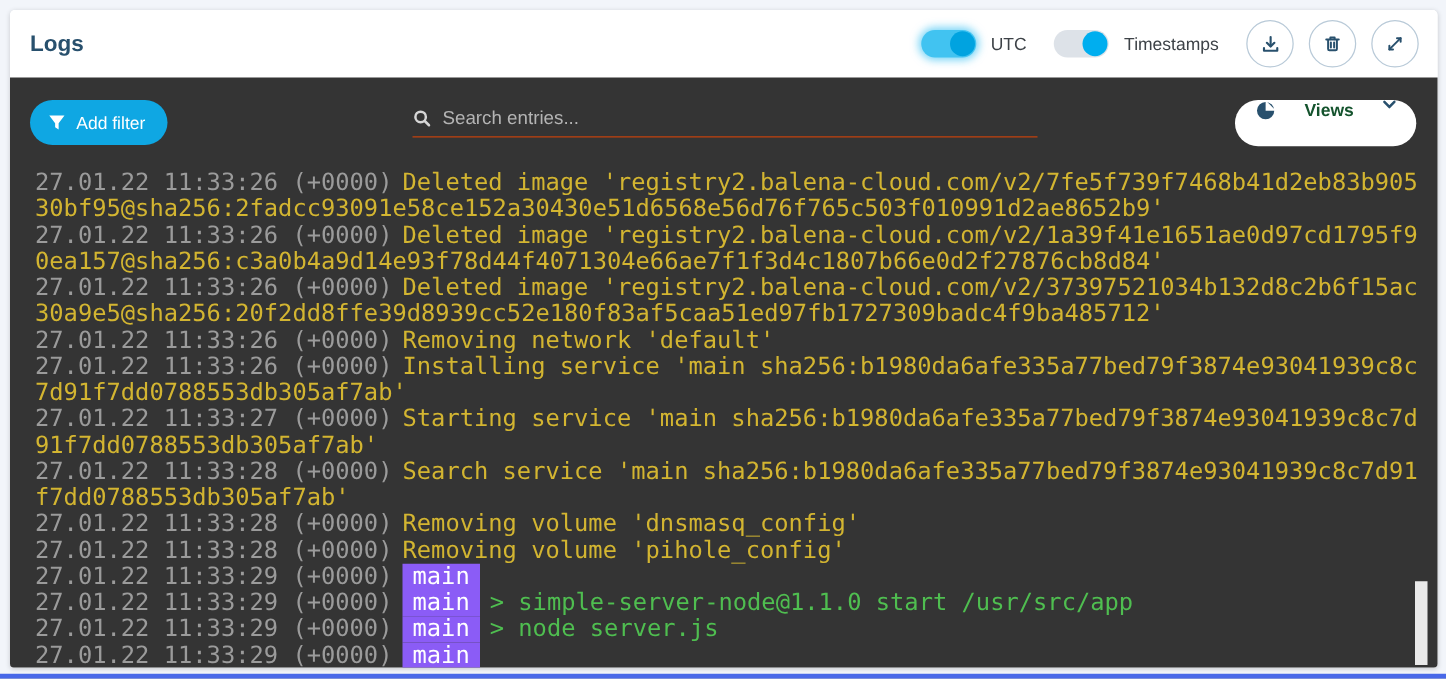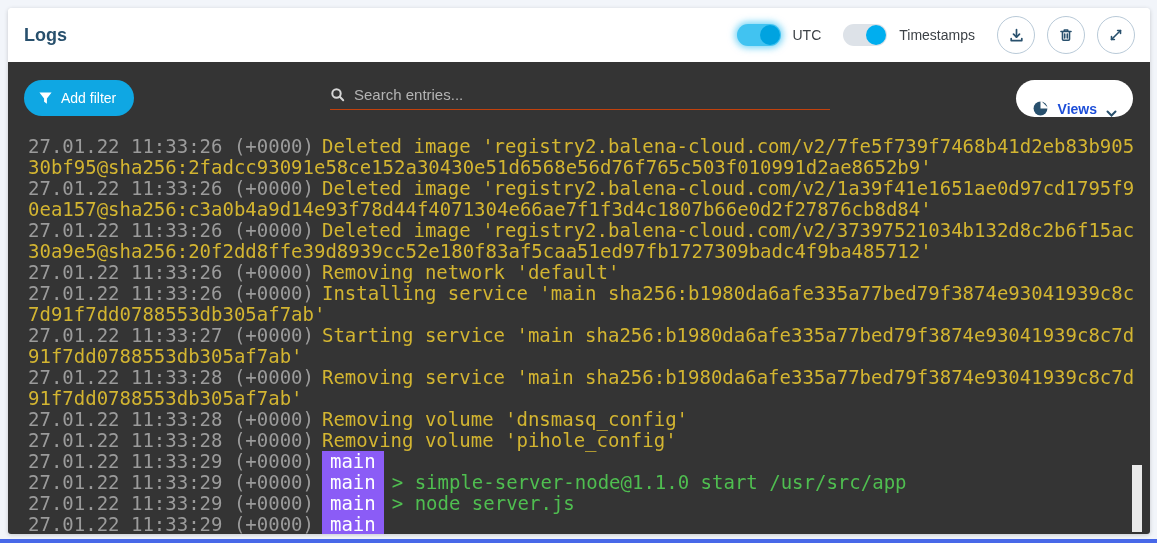--- a/index.html
+++ b/index.html
@@ -55,22 +55,22 @@
   }
   .search-wrap input {
     flex:1; background:transparent; border:none; outline:none;
     color:#cfcfcf; font-size:15px; font-family:"Liberation Sans", sans-serif;
   }
   .search-wrap input::placeholder { color:#b4b4b4; }
 
   .views-btn {
     position:absolute; right:17px; top:18px; height:37px; padding:0 16px;
     background:#fff; border:none; border-radius:19px;
-    display:flex; align-items:flex-end; gap:9px; cursor:pointer;
-    color:#1d4ed8; font-size:14px; font-weight:bold;
+    display:flex; align-items:flex-start; gap:23px; cursor:pointer;
+    color:#14532d; font-size:14px; font-weight:bold;
     font-family:"Liberation Sans", sans-serif;
   }
 
   
   .log-list {
     padding:20px 13px 0 20px;
     font-family:"DejaVu Sans Mono", monospace;
     font-size:19px; line-height:21px;
     word-break:break-all;
   }
@@ -164,21 +164,21 @@
       </button>
     </div>
 
     <div class="log-list">
         <div class="log-row"><span class="log-ts">27.01.22 11:33:26 (+0000)</span><span class="log-msg system">Deleted image 'registry2.balena-cloud.com/v2/7fe5f739f7468b41d2eb83b90530bf95@sha256:2fadcc93091e58ce152a30430e51d6568e56d76f765c503f010991d2ae8652b9'</span></div>
         <div class="log-row"><span class="log-ts">27.01.22 11:33:26 (+0000)</span><span class="log-msg system">Deleted image 'registry2.balena-cloud.com/v2/1a39f41e1651ae0d97cd1795f90ea157@sha256:c3a0b4a9d14e93f78d44f4071304e66ae7f1f3d4c1807b66e0d2f27876cb8d84'</span></div>
         <div class="log-row"><span class="log-ts">27.01.22 11:33:26 (+0000)</span><span class="log-msg system">Deleted image 'registry2.balena-cloud.com/v2/37397521034b132d8c2b6f15ac30a9e5@sha256:20f2dd8ffe39d8939cc52e180f83af5caa51ed97fb1727309badc4f9ba485712'</span></div>
         <div class="log-row"><span class="log-ts">27.01.22 11:33:26 (+0000)</span><span class="log-msg system">Removing network 'default'</span></div>
         <div class="log-row"><span class="log-ts">27.01.22 11:33:26 (+0000)</span><span class="log-msg system">Installing service 'main sha256:b1980da6afe335a77bed79f3874e93041939c8c7d91f7dd0788553db305af7ab'</span></div>
         <div class="log-row"><span class="log-ts">27.01.22 11:33:27 (+0000)</span><span class="log-msg system">Starting service 'main sha256:b1980da6afe335a77bed79f3874e93041939c8c7d91f7dd0788553db305af7ab'</span></div>
-        <div class="log-row"><span class="log-ts">27.01.22 11:33:28 (+0000)</span><span class="log-msg system">Removing service 'main sha256:b1980da6afe335a77bed79f3874e93041939c8c7d91f7dd0788553db305af7ab'</span></div>
+        <div class="log-row"><span class="log-ts">27.01.22 11:33:28 (+0000)</span><span class="log-msg system">Search service 'main sha256:b1980da6afe335a77bed79f3874e93041939c8c7d91f7dd0788553db305af7ab'</span></div>
         <div class="log-row"><span class="log-ts">27.01.22 11:33:28 (+0000)</span><span class="log-msg system">Removing volume 'dnsmasq_config'</span></div>
         <div class="log-row"><span class="log-ts">27.01.22 11:33:28 (+0000)</span><span class="log-msg system">Removing volume 'pihole_config'</span></div>
         <div class="log-row"><span class="log-ts">27.01.22 11:33:29 (+0000)</span><span class="log-badge">main</span></div>
         <div class="log-row"><span class="log-ts">27.01.22 11:33:29 (+0000)</span><span class="log-badge">main</span><span class="log-msg service">&gt; simple-server-node@1.1.0 start /usr/src/app</span></div>
         <div class="log-row"><span class="log-ts">27.01.22 11:33:29 (+0000)</span><span class="log-badge">main</span><span class="log-msg service">&gt; node server.js</span></div>
         <div class="log-row"><span class="log-ts">27.01.22 11:33:29 (+0000)</span><span class="log-badge">main</span></div>
         <div class="log-row"><span class="log-ts">06.01.22 11:33:30 (+0000)</span><span class="log-badge">main</span><span class="log-msg service">Example app listening on port 70</span></div>
       </div>
     <div class="scroll-thumb"></div>
   </div>

